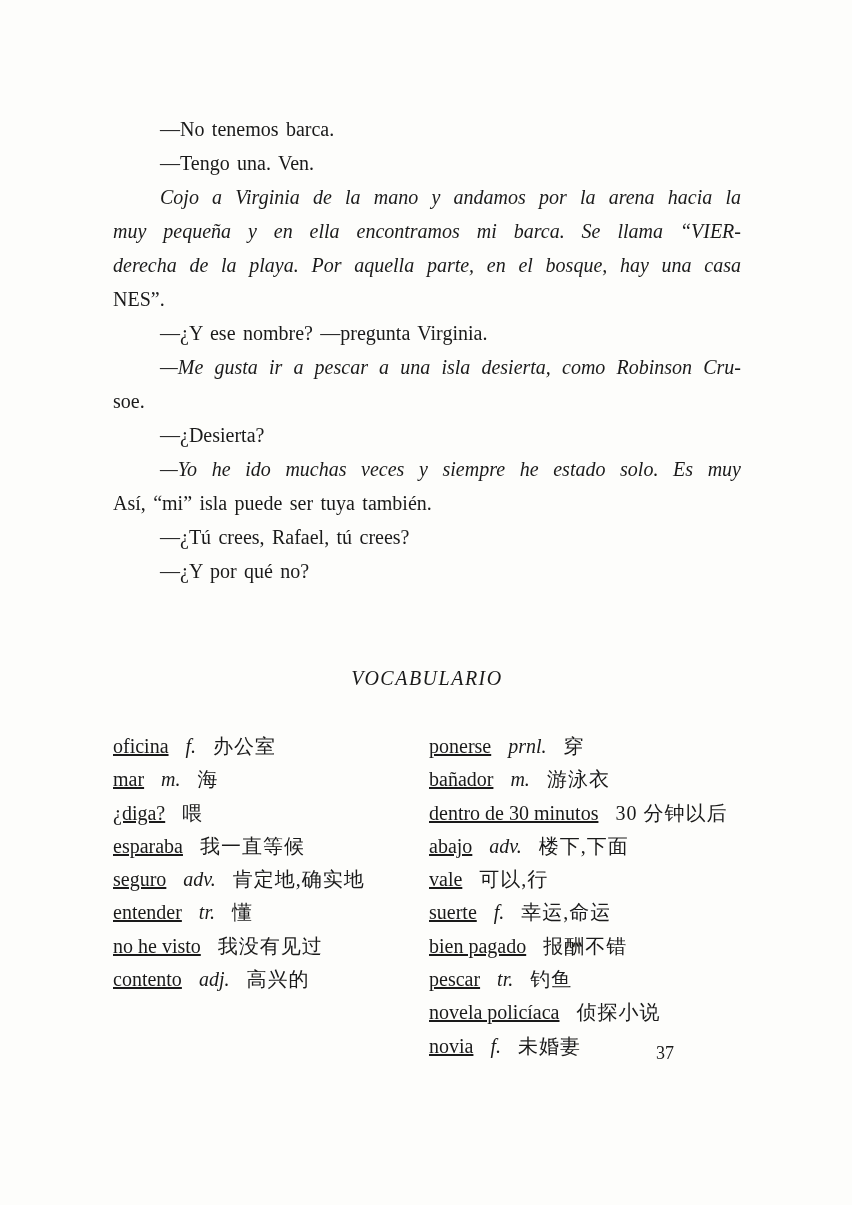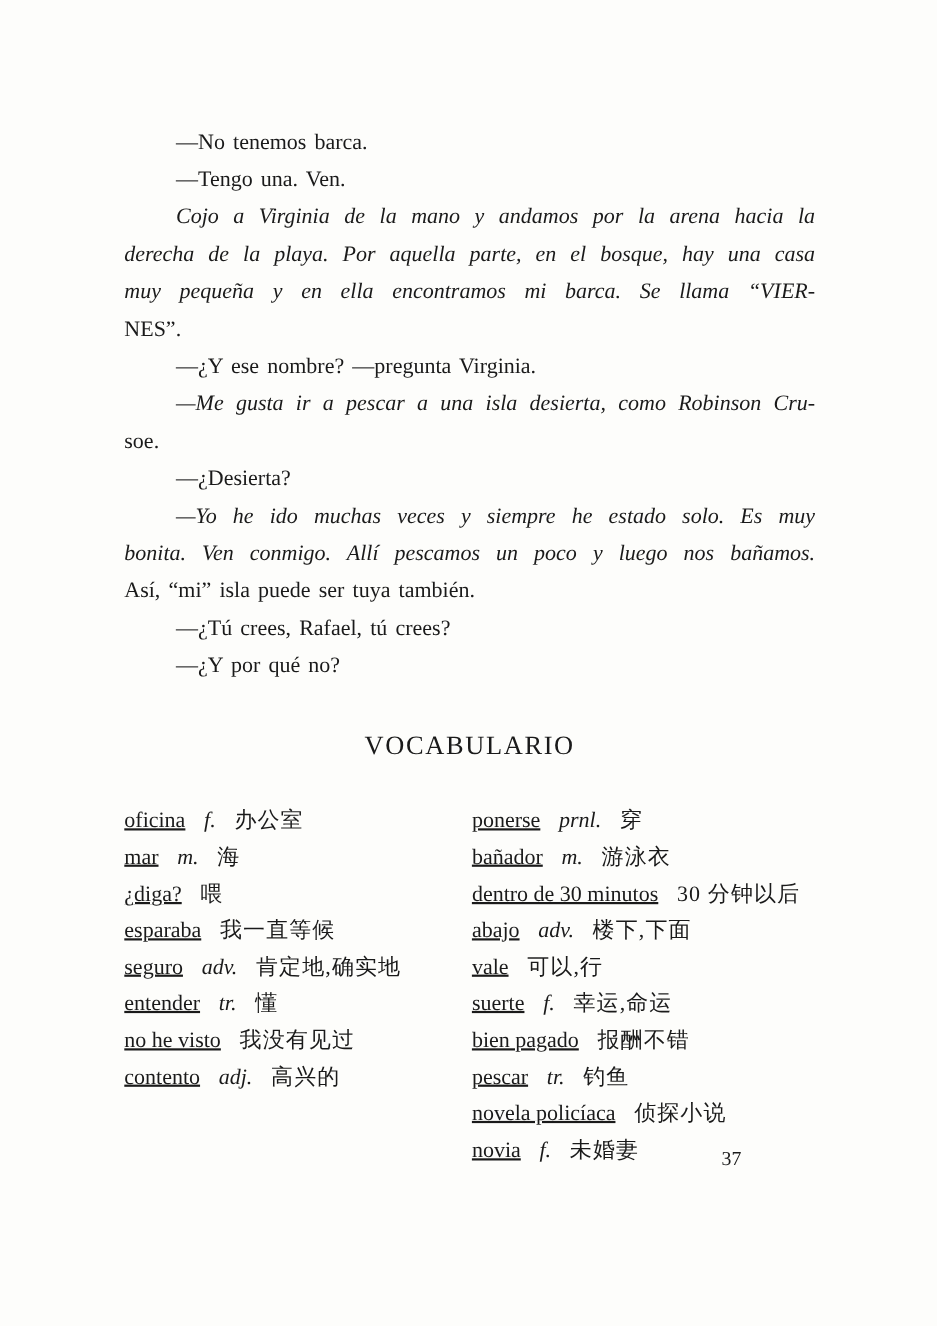--- a/index.html
+++ b/index.html
@@ -26,24 +26,25 @@
     margin: 0;
     word-spacing: 0.12em;
   }
   .ind { text-indent: 47px; }
   .j { text-align: justify; text-align-last: justify; font-style: italic; }
   .vocab-title {
     position: absolute;
     top: 663px; left: 113px; width: 628px;
     margin: 0;
     text-align: center;
-    font-size: 24px;
+    font-size: 20px;
     font-weight: normal;
     letter-spacing: 1.5px;
     line-height: 30px;
+    font-style: italic;
   }
   .vocab {
     position: absolute;
     top: 730px; left: 113px; width: 632px;
     display: flex;
     font-size: 20px;
   }
   .vocab-col-left { width: 316px; flex: none; }
   .vocab-col-right { flex: 1; }
   .vrow {
@@ -64,29 +65,28 @@
 </style>
 </head>
 <body>
 
 <div class="page">
 
   <div class="content">
     <p class="ind">—No tenemos barca.</p>
     <p class="ind">—Tengo una. Ven.</p>
     <p class="ind j">Cojo a Virginia de la mano y andamos por la arena hacia la</p>
+    <p class="j">muy pequeña y en ella encontramos mi barca. Se llama “VIER-</p>
     <p class="j">derecha de la playa. Por aquella parte, en el bosque, hay una casa</p>
-    <p class="j">muy pequeña y en ella encontramos mi barca. Se llama “VIER-</p>
     <p>NES”.</p>
     <p class="ind">—¿Y ese nombre? —pregunta Virginia.</p>
     <p class="ind j">—Me gusta ir a pescar a una isla desierta, como Robinson Cru-</p>
     <p>soe.</p>
     <p class="ind">—¿Desierta?</p>
     <p class="ind j">—Yo he ido muchas veces y siempre he estado solo. Es muy</p>
-    <p class="j">bonita. Ven conmigo. Allí pescamos un poco y luego nos bañamos.</p>
     <p>Así, “mi” isla puede ser tuya también.</p>
     <p class="ind">—¿Tú crees, Rafael, tú crees?</p>
     <p class="ind">—¿Y por qué no?</p>
   </div>
 
   <h2 class="vocab-title">VOCABULARIO</h2>
 
   <div class="vocab">
 
     <div class="vocab-col-left">

